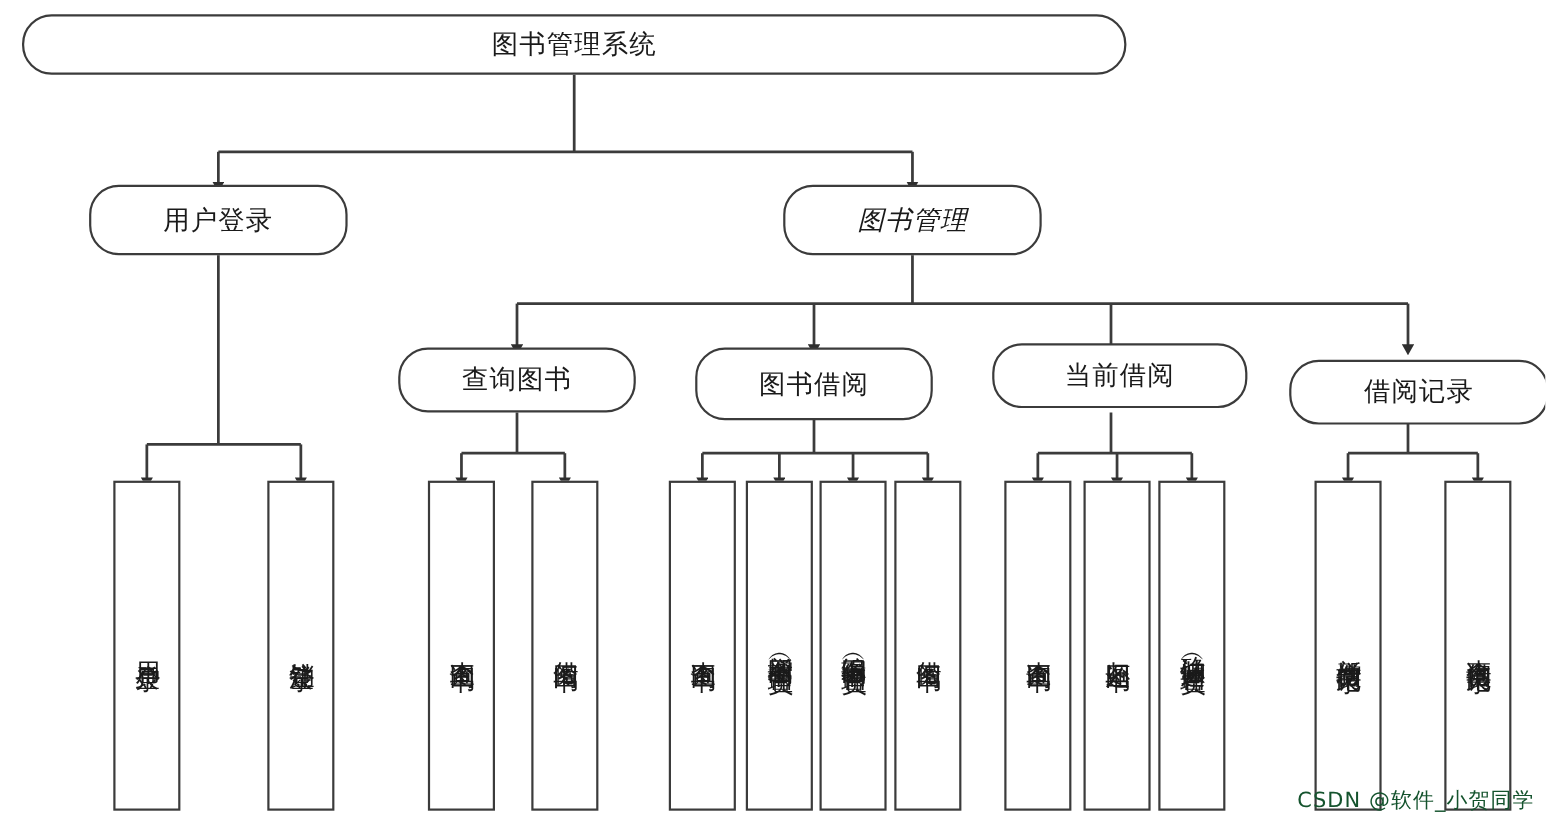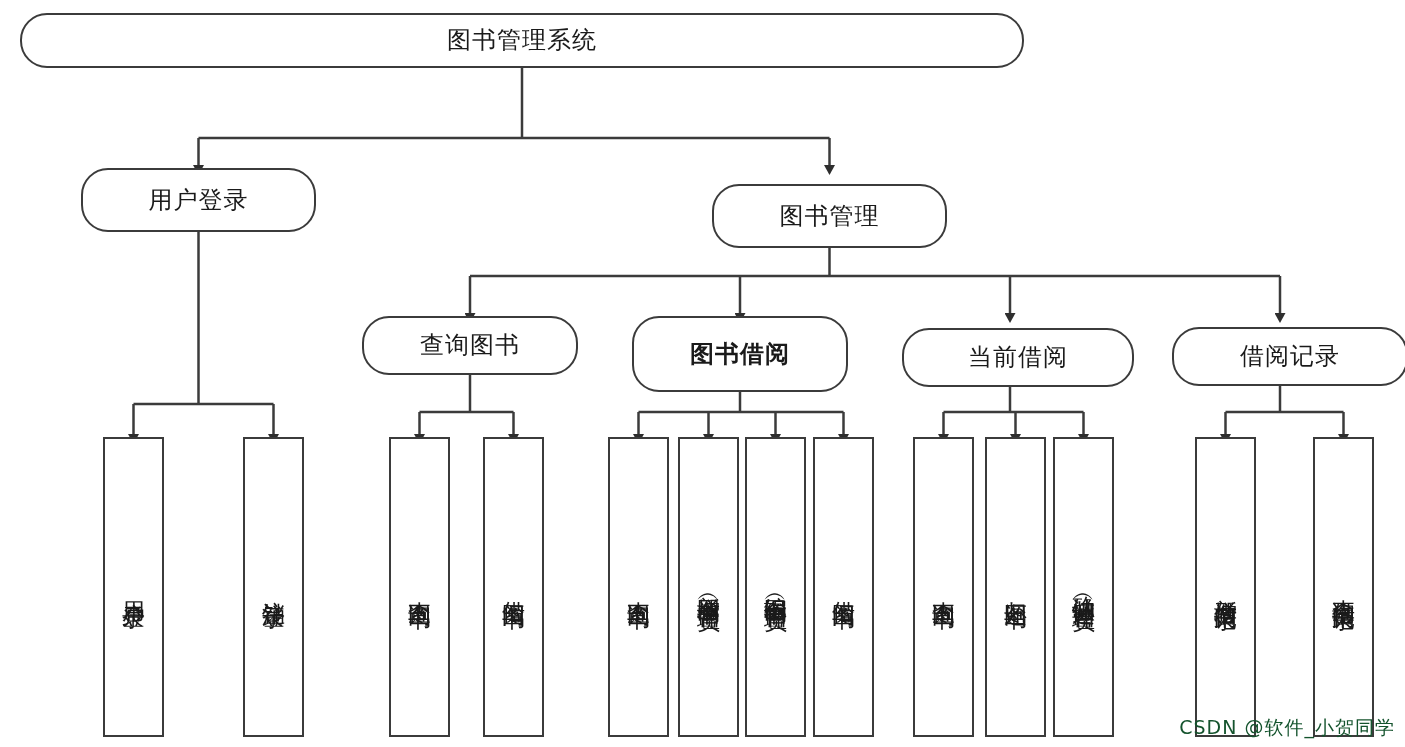--- a/index.html
+++ b/index.html
@@ -118,30 +118,30 @@
       </g>
   </svg>
 
   <div class="watermark">CSDN @软件_小贺同学</div>
 <div class="node horiz" style="left: 20px; top: 13px; width: 1004px; height: 55px;">
       <span>图书管理系统</span>
     </div>
     <div class="node horiz" style="left: 81px; top: 168px; width: 235px; height: 64px;">
       <span>用户登录</span>
     </div>
-    <div class="node horiz" style="left: 712px; top: 184px; width: 235px; height: 64px;">
+    <div class="node horiz" style="left: 712px; top: 168px; width: 235px; height: 64px; font-style: italic;">
       <span>图书管理</span>
     </div>
     <div class="node horiz" style="left: 362px; top: 316px; width: 216px; height: 59px;">
       <span>查询图书</span>
     </div>
-    <div class="node horiz" style="left: 632px; top: 316px; width: 216px; height: 76px; font-weight: bold;">
+    <div class="node horiz" style="left: 632px; top: 316px; width: 216px; height: 66px;">
       <span>图书借阅</span>
     </div>
-    <div class="node horiz" style="left: 902px; top: 328px; width: 232px; height: 59px;">
+    <div class="node horiz" style="left: 902px; top: 312px; width: 232px; height: 59px;">
       <span>当前借阅</span>
     </div>
     <div class="node horiz" style="left: 1172px; top: 327px; width: 236px; height: 59px;">
       <span>借阅记录</span>
     </div>
     <div class="node vert" style="left: 103px; top: 437px; width: 61px; height: 300px;">
       <span class="vtext">用户登录</span>
     </div>
     <div class="node vert" style="left: 243px; top: 437px; width: 61px; height: 300px;">
       <span class="vtext">注销登录</span>

